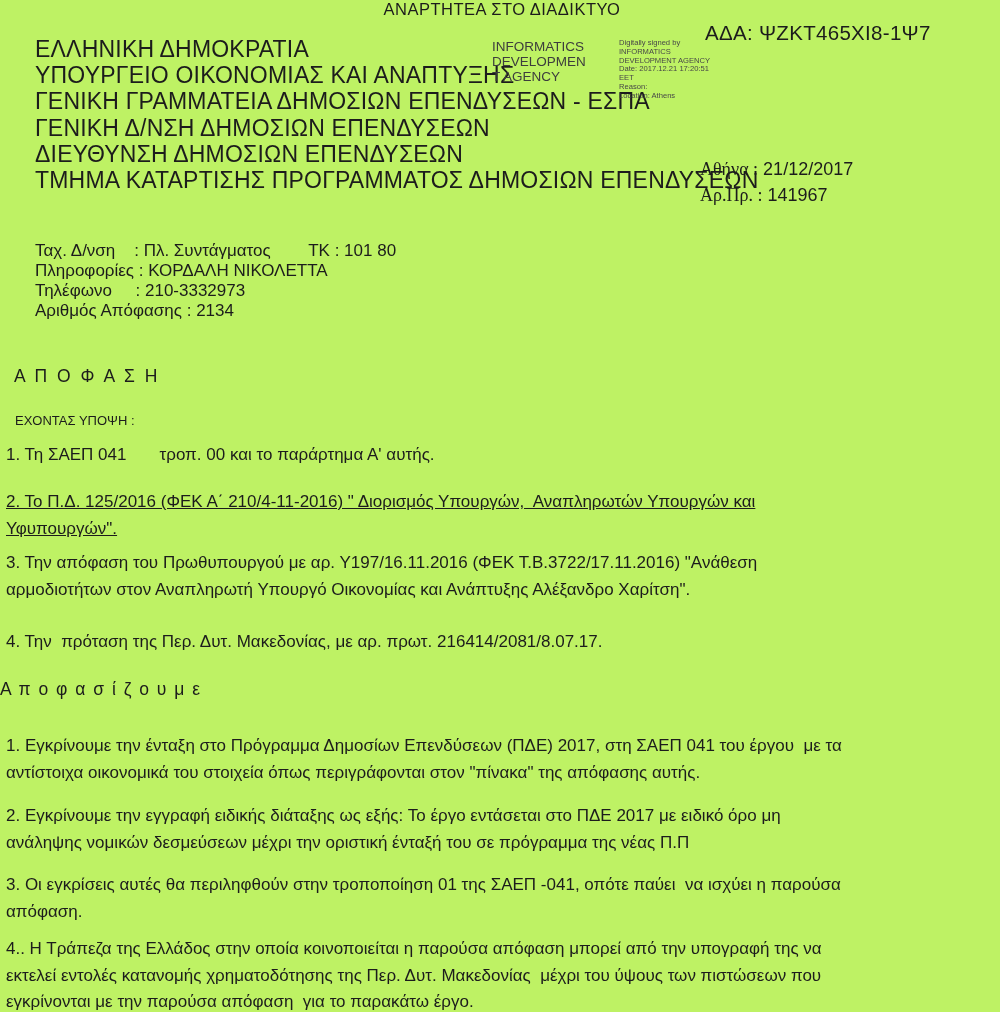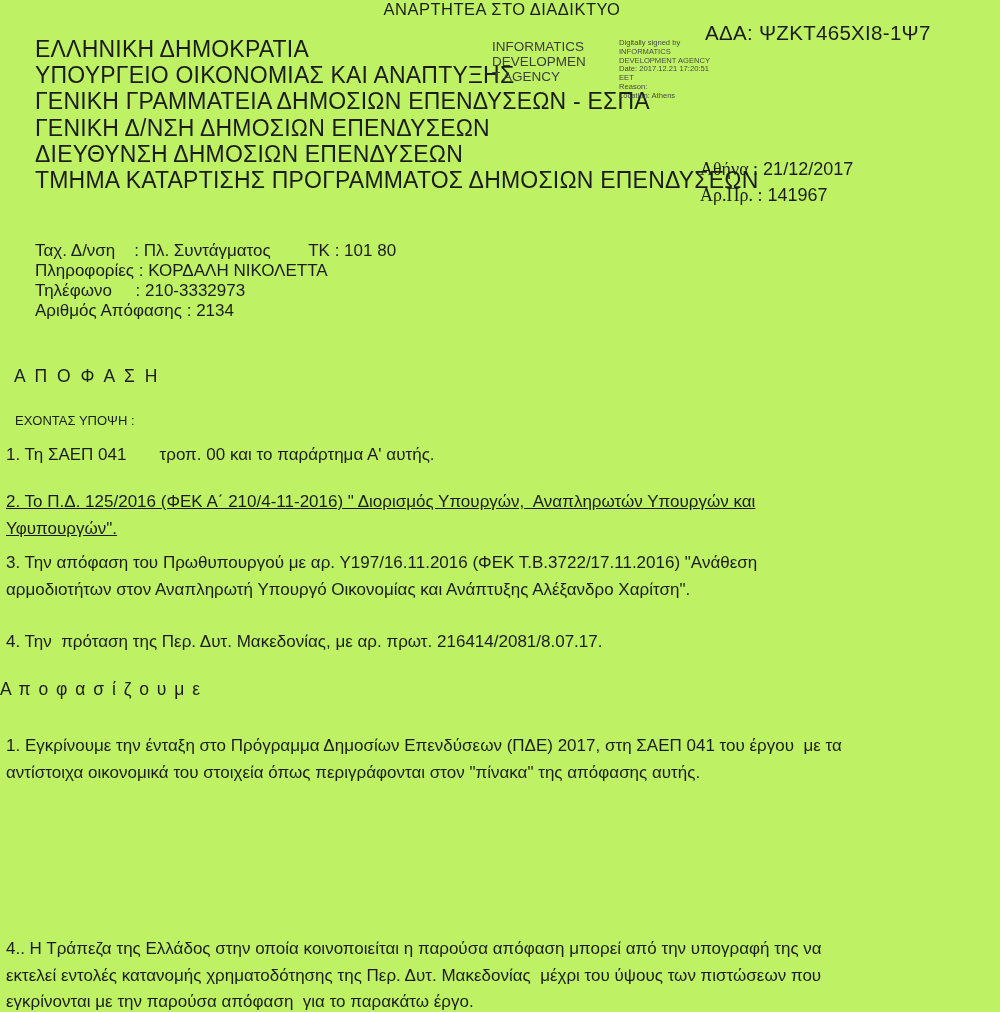--- a/index.html
+++ b/index.html
@@ -135,17 +135,21 @@
   <div class="abs body-par item-2">2. Το Π.Δ. 125/2016 (ΦΕΚ Α΄ 210/4-11-2016) " Διορισμός Υπουργών,  Αναπληρωτών Υπουργών και
 Υφυπουργών".</div>
   <div class="abs body-par item-3">3. Την απόφαση του Πρωθυπουργού με αρ. Υ197/16.11.2016 (ΦΕΚ Τ.Β.3722/17.11.2016) "Ανάθεση
 αρμοδιοτήτων στον Αναπληρωτή Υπουργό Οικονομίας και Ανάπτυξης Αλέξανδρο Χαρίτση".</div>
   <div class="abs body-par item-4">4. Την  πρόταση της Περ. Δυτ. Μακεδονίας, με αρ. πρωτ. 216414/2081/8.07.17.</div>
 
   <div class="abs decide-heading">Α π ο φ α σ ί ζ ο υ μ ε</div>
 
   <div class="abs body-par dec-1">1. Εγκρίνουμε την ένταξη στο Πρόγραμμα Δημοσίων Επενδύσεων (ΠΔΕ) 2017, στη ΣΑΕΠ 041 του έργου  με τα
 αντίστοιχα οικονομικά του στοιχεία όπως περιγράφονται στον "πίνακα" της απόφασης αυτής.</div>
+  <div class="abs body-par dec-2">2. Εγκρίνουμε την εγγραφή ειδικής διάταξης ως εξής: Το έργο εντάσεται στο ΠΔΕ 2017 με ειδικό όρο μη
+ανάληψης νομικών δεσμεύσεων μέχρι την οριστική ένταξή του σε πρόγραμμα της νέας Π.Π</div>
+  <div class="abs body-par dec-3">3. Οι εγκρίσεις αυτές θα περιληφθούν στην τροποποίηση 01 της ΣΑΕΠ -041, οπότε παύει  να ισχύει η παρούσα
+απόφαση.</div>
   <div class="abs body-par dec-4">4.. Η Τράπεζα της Ελλάδος στην οποία κοινοποιείται η παρούσα απόφαση μπορεί από την υπογραφή της να
 εκτελεί εντολές κατανομής χρηματοδότησης της Περ. Δυτ. Μακεδονίας  μέχρι του ύψους των πιστώσεων που
 εγκρίνονται με την παρούσα απόφαση  για το παρακάτω έργο.</div>
 
 </div>
 
 </body></html>

